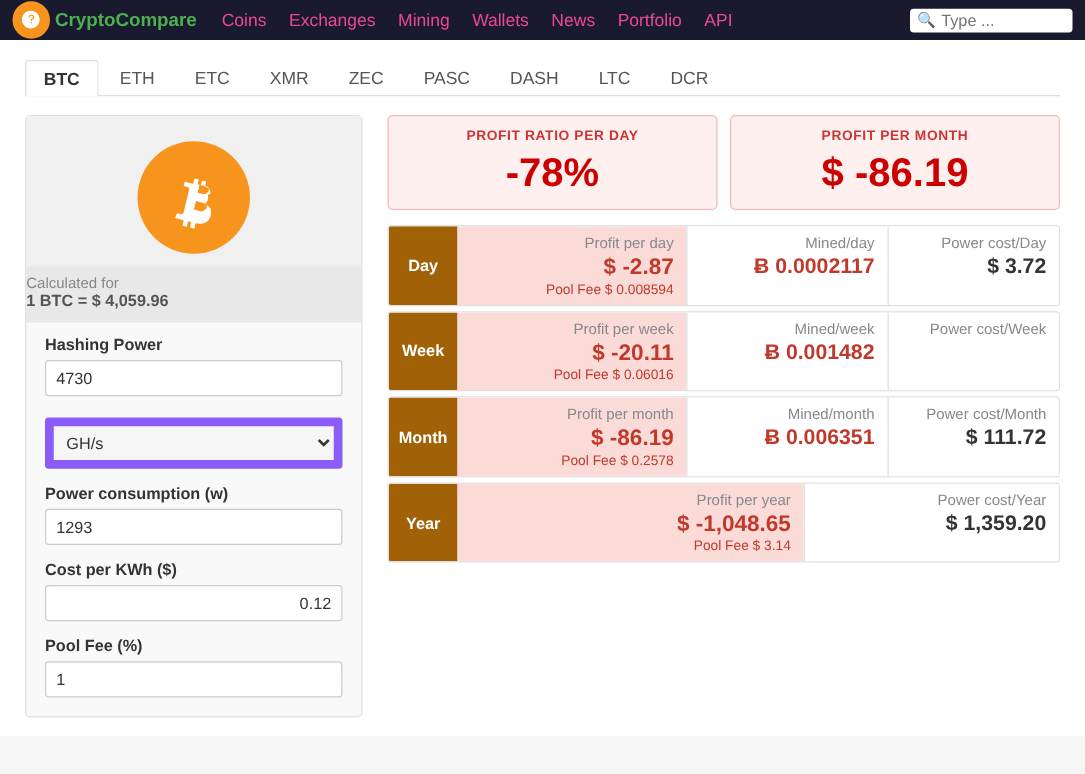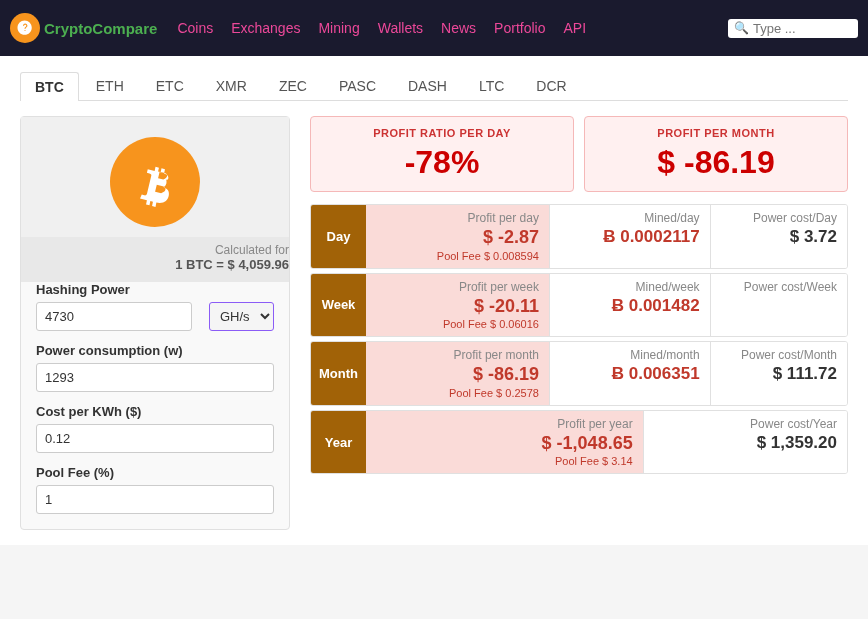--- a/index.html
+++ b/index.html
@@ -3,21 +3,21 @@
   <meta charset="utf-8">
   <style>
     * { box-sizing: border-box; margin: 0; padding: 0; }
     body { font-family: Arial, sans-serif; background: #f5f5f5; width: 868px; min-height: 619px; }
 
     
     nav {
       background: #1a1a2e;
       display: flex;
       align-items: center;
-      height: 56px;
+      height: 32px;
       padding: 0 10px;
       justify-content: space-between;
     }
     .nav-logo {
       display: flex;
       align-items: center;
       margin-right: 20px;
     }
     .nav-logo-circle {
       width: 30px; height: 30px;
@@ -105,42 +105,42 @@
       background: #f0f0f0;
     }
     .btc-circle {
       width: 90px; height: 90px;
       background: #f7941d;
       border-radius: 50%;
       display: flex; align-items: center; justify-content: center;
     }
     .btc-circle svg { width: 55px; height: 55px; }
     .calc-for {
-      text-align: right;
+      text-align: left;
       font-size: 12px;
       color: #888;
       padding: 6px 0 10px 0;
       background: #e8e8e8;
     }
     .calc-for strong { display: block; color: #555; font-size: 13px; }
 
-    .form-section { padding: 0 15px 0 15px; }
+    .form-section { padding: 10px 15px 0 15px; }
     .form-label { font-size: 13px; font-weight: bold; color: #333; margin-bottom: 5px; display: block; }
-    .form-row { display: flex; gap: 17px; margin-bottom: 12px; }
+    .form-row { display: flex; gap: 17px; margin-bottom: 12px; flex-direction: column; }
     .form-input {
       width: 100%;
       padding: 6px 8px;
       border: 1px solid #ccc;
       border-radius: 3px;
       font-size: 13px;
       color: #333;
     }
     .form-select {
       padding: 5px 6px;
-      border: 1px solid #8b5cf6;
+      border: 7px solid #8b5cf6;
       border-radius: 3px;
       font-size: 13px;
       background: #f5f5f5;
       color: #333;
       cursor: pointer;
     }
 
     
     .right-panel { flex: 1; }
 
@@ -304,21 +304,21 @@
             <option>GH/s</option>
             <option>TH/s</option>
             <option>MH/s</option>
           </select>
         </div>
 
         <label class="form-label">Power consumption (w)</label>
         <input class="form-input" type="text" value="1293" style="margin-bottom: 12px;">
 
         <label class="form-label">Cost per KWh ($)</label>
-        <input class="form-input" type="text" value="0.12" style="margin-bottom: 12px;">
+        <input class="form-input" type="text" value="0.12" style="margin-bottom: 12px; text-align: right;">
 
         <label class="form-label">Pool Fee (%)</label>
         <input class="form-input" type="text" value="1" style="">
       </div>
     </div>
 
     <div class="right-panel">
 
       <div class="profit-summary">
         <div class="profit-box">

